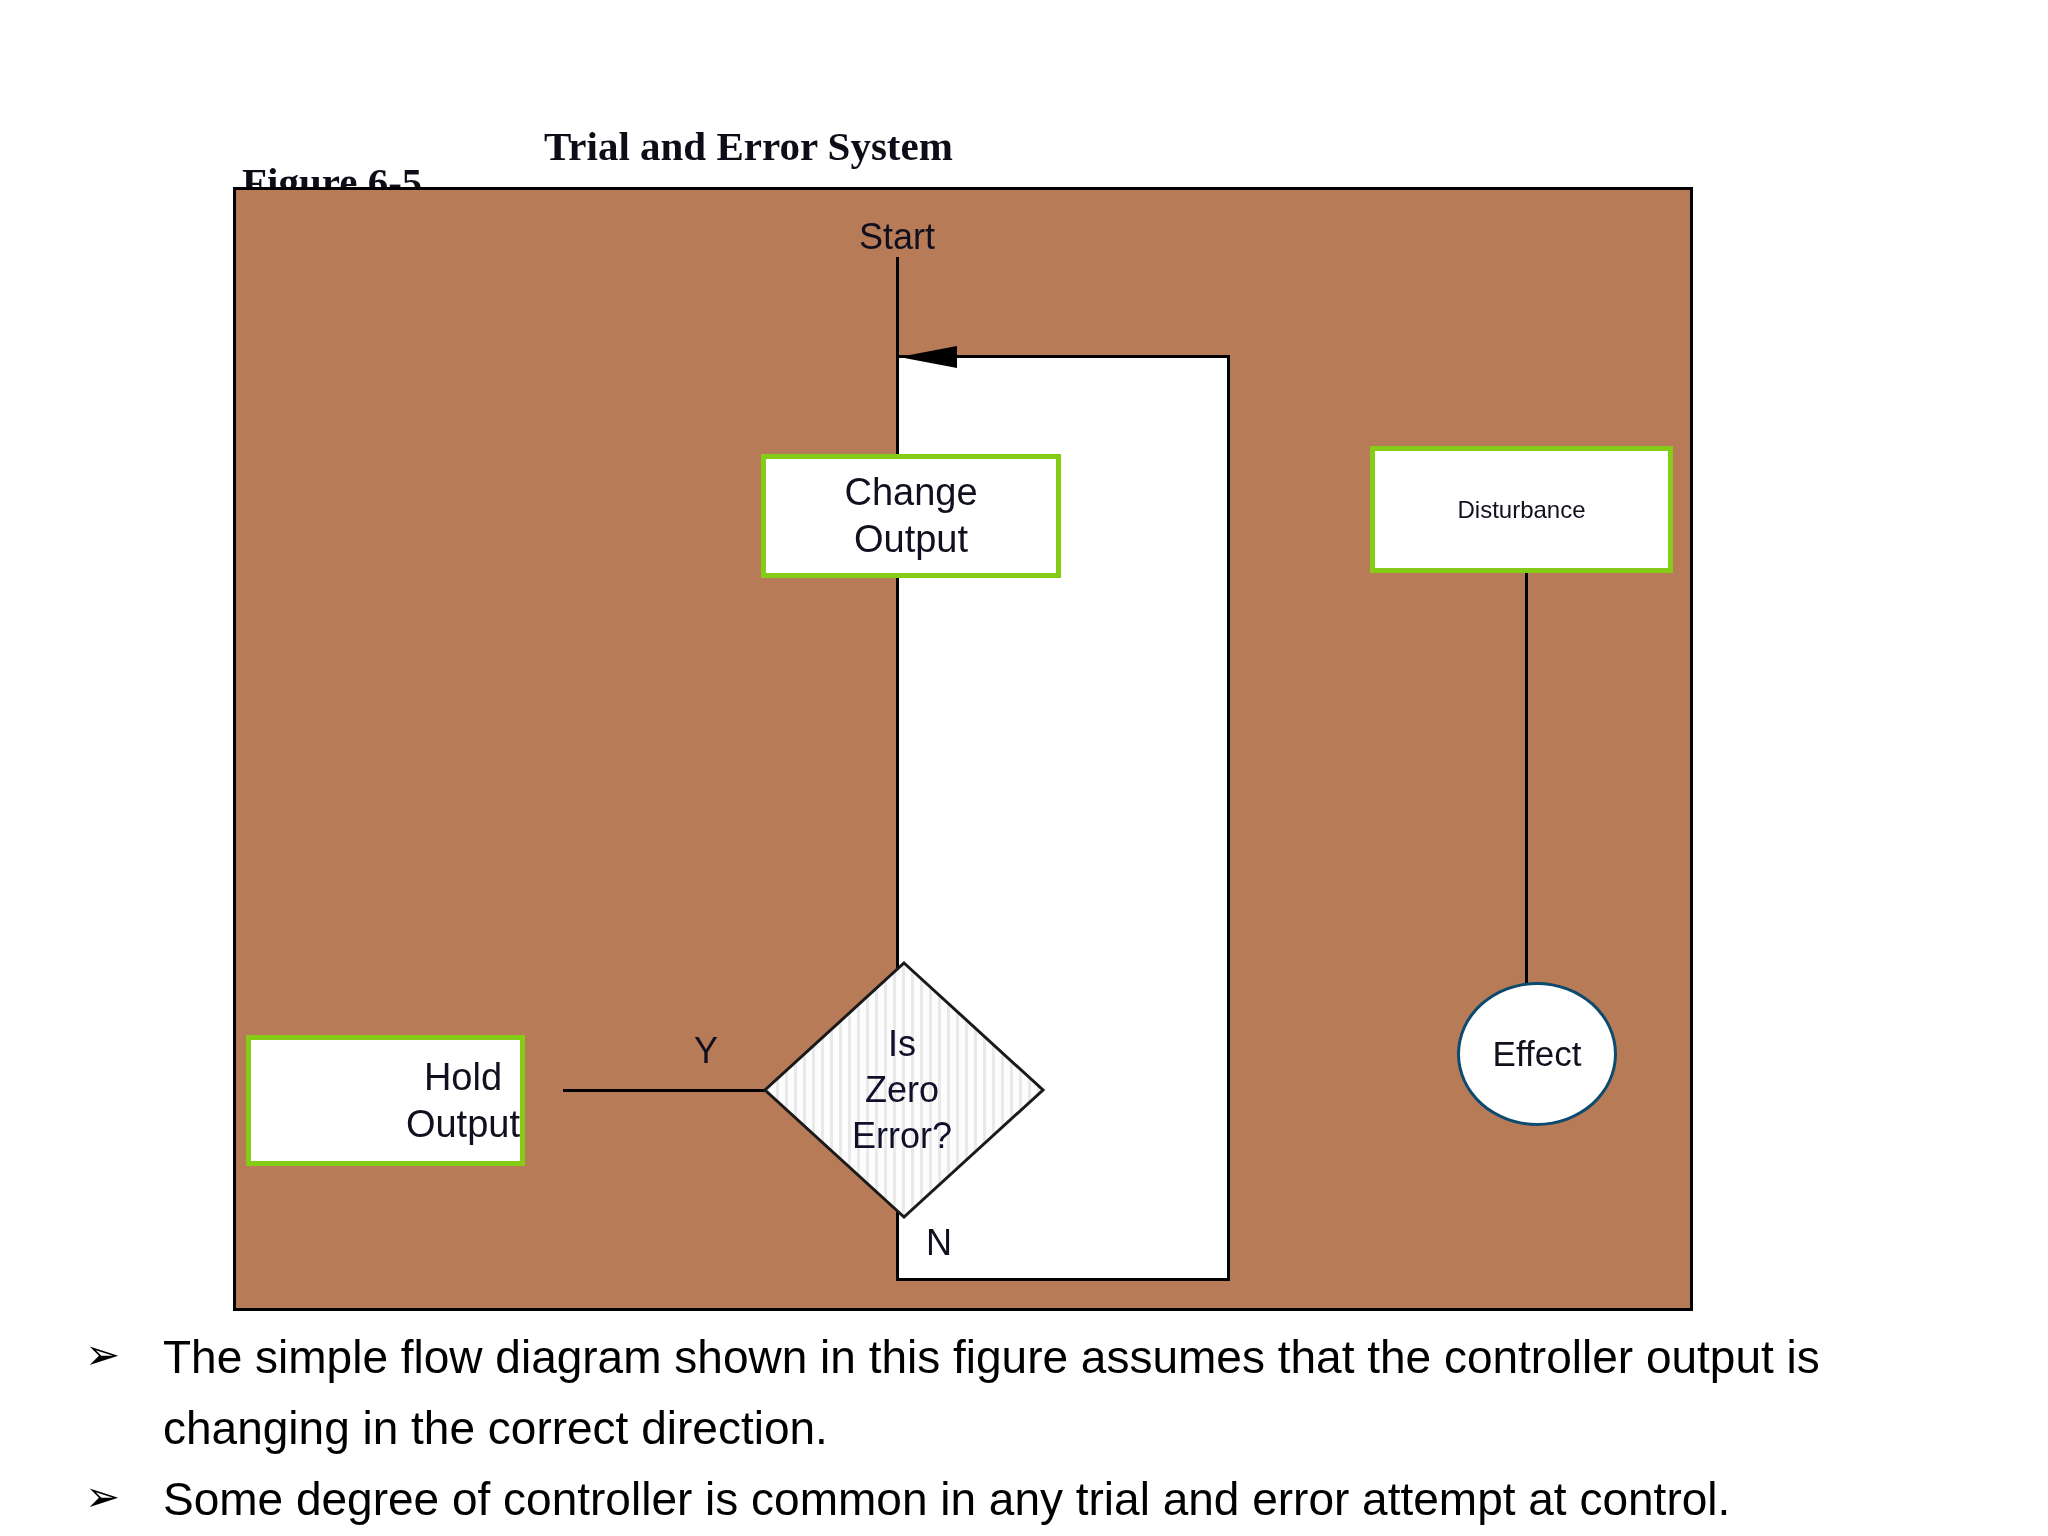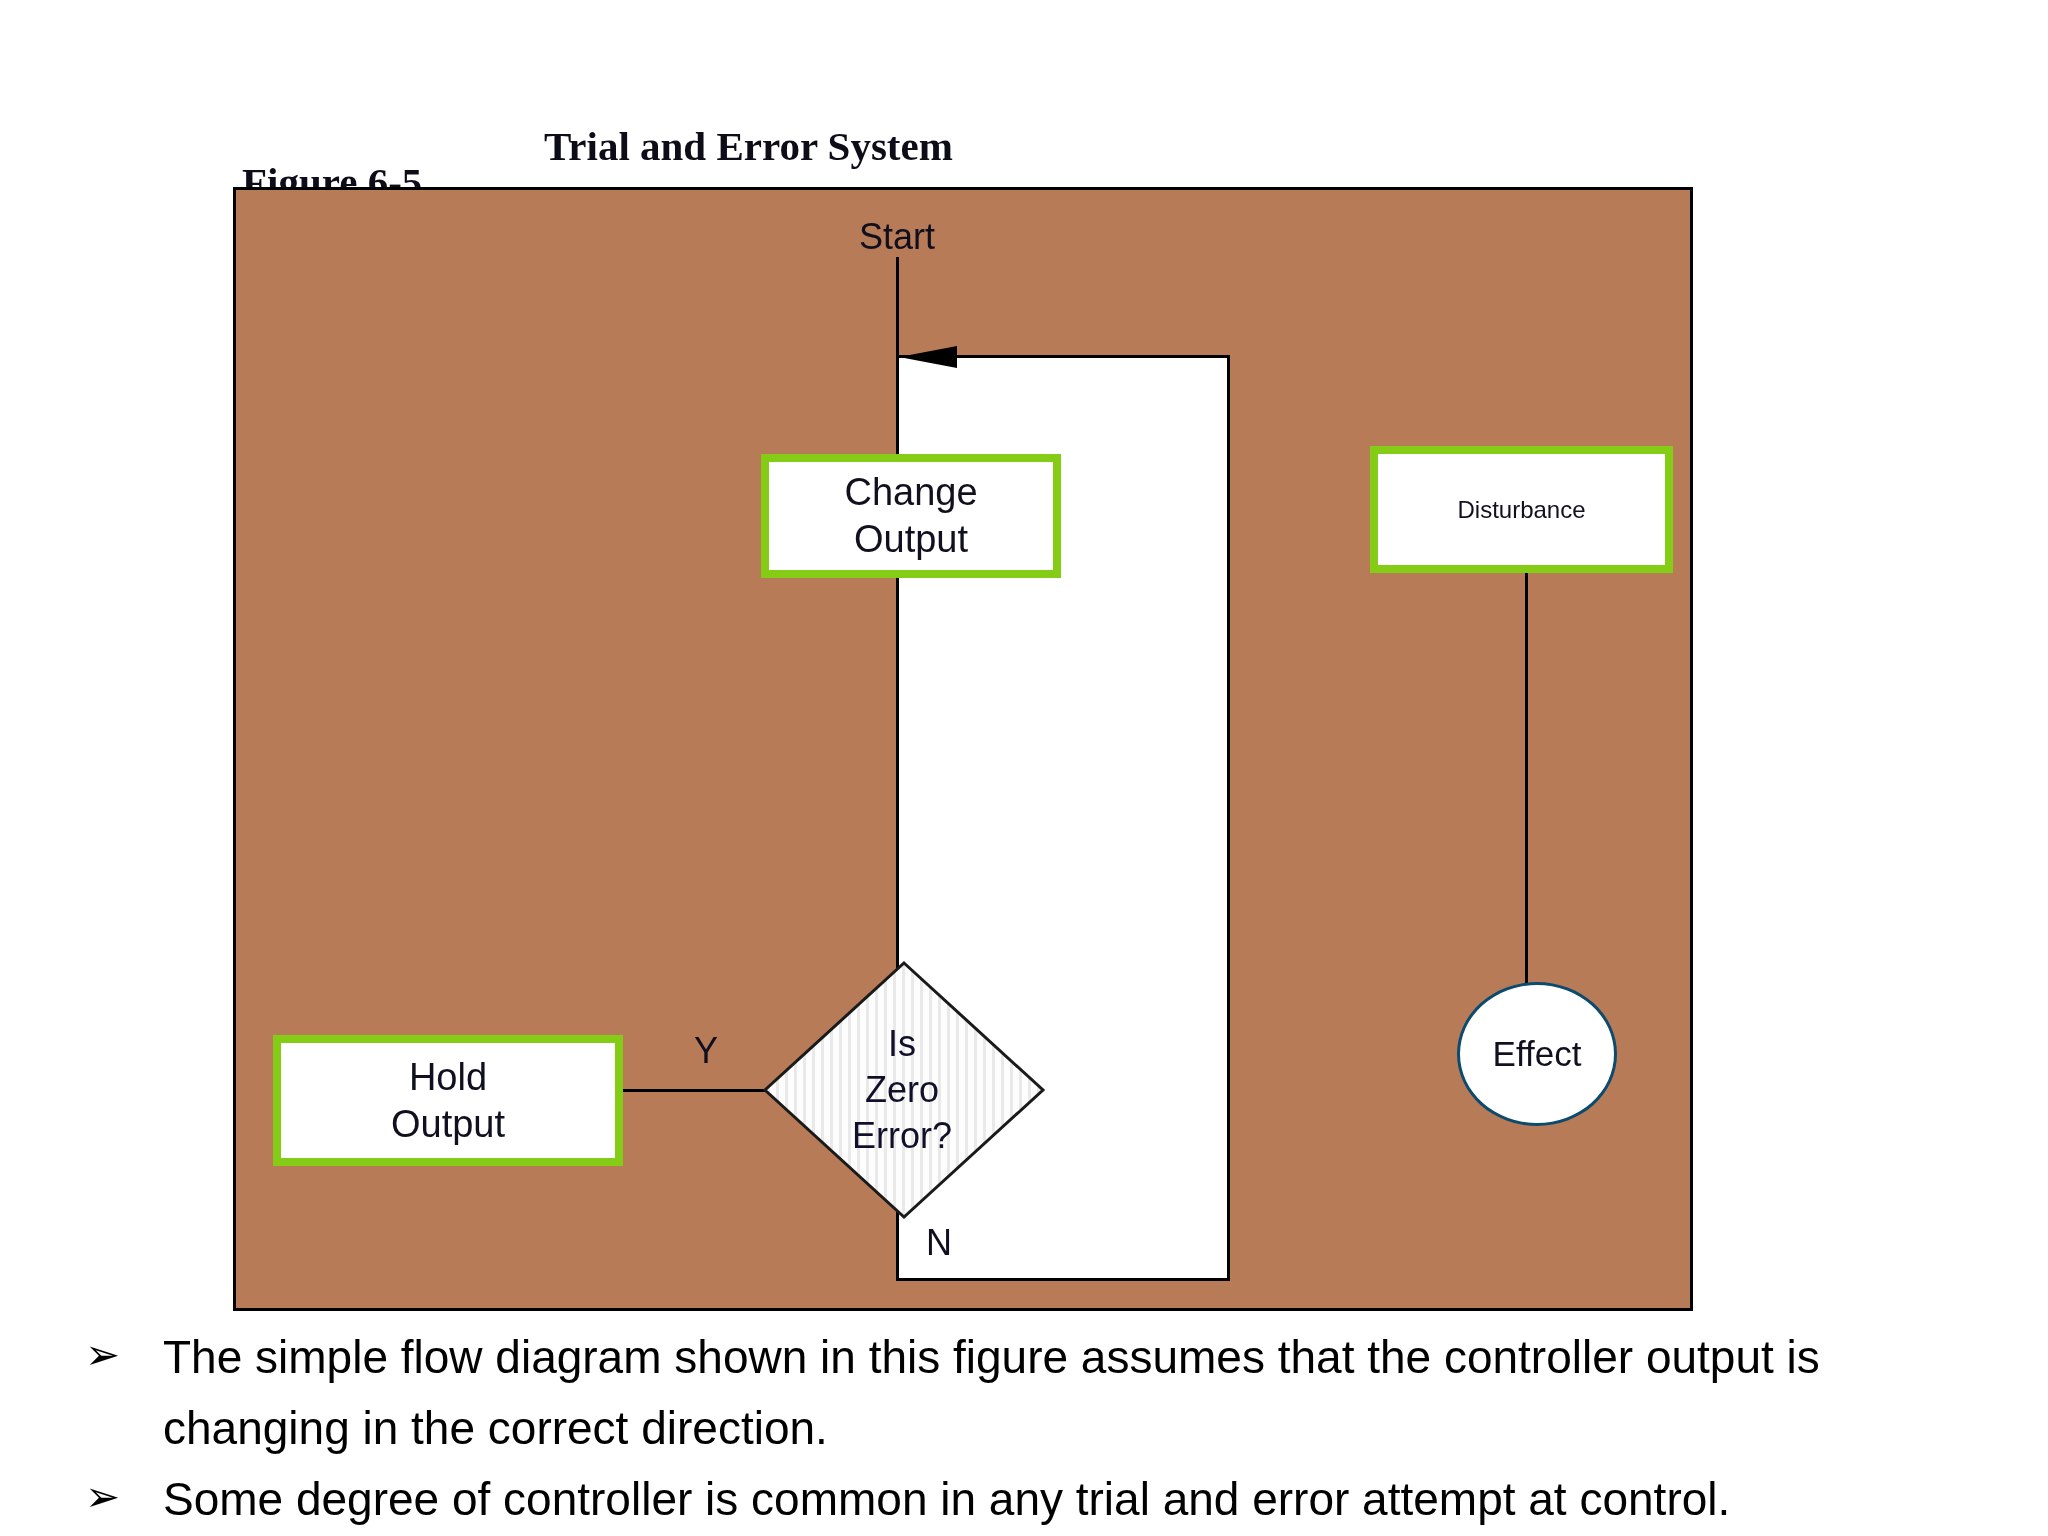--- a/index.html
+++ b/index.html
@@ -24,26 +24,26 @@
   .line{background:#000;}
   .start-line{left:896px;top:257px;width:3px;height:100px;}
   .yes-line{left:563px;top:1089px;width:203px;height:3px;}
   .disturbance-line{left:1525px;top:571px;width:3px;height:412px;}
 
   
   .arrowhead{left:899px;top:346px;width:0;height:0;
     border-top:11px solid transparent;border-bottom:11px solid transparent;border-right:58px solid #000;}
 
   
-  .node-box{background:#ffffff;border:8px solid #84cc16;box-sizing:border-box;
+  .node-box{background:#ffffff;border:5px solid #84cc16;box-sizing:border-box;
     display:flex;align-items:center;justify-content:center;text-align:center;
     font-size:38px;line-height:47px;color:#10101e;}
   .change-output{left:761px;top:454px;width:300px;height:124px;}
   .measure-error{left:761px;top:706px;width:300px;height:124px;}
-  .hold-output{left:273px;top:1035px;width:350px;height:131px;}
+  .hold-output{left:246px;top:1035px;width:279px;height:131px;justify-content:flex-end;}
   .disturbance{left:1370px;top:446px;width:303px;height:127px;font-size:24px;}
 
   
   .diamond-svg{left:758px;top:954px;width:292px;height:272px;}
   .decision-text{left:802px;top:1021px;width:200px;text-align:center;
     font-size:36px;line-height:46px;color:#10102a;}
 
   
   .effect{left:1457px;top:982px;width:160px;height:144px;background:#ffffff;
     border:3px solid #0c4a6e;border-radius:50%;box-sizing:border-box;

